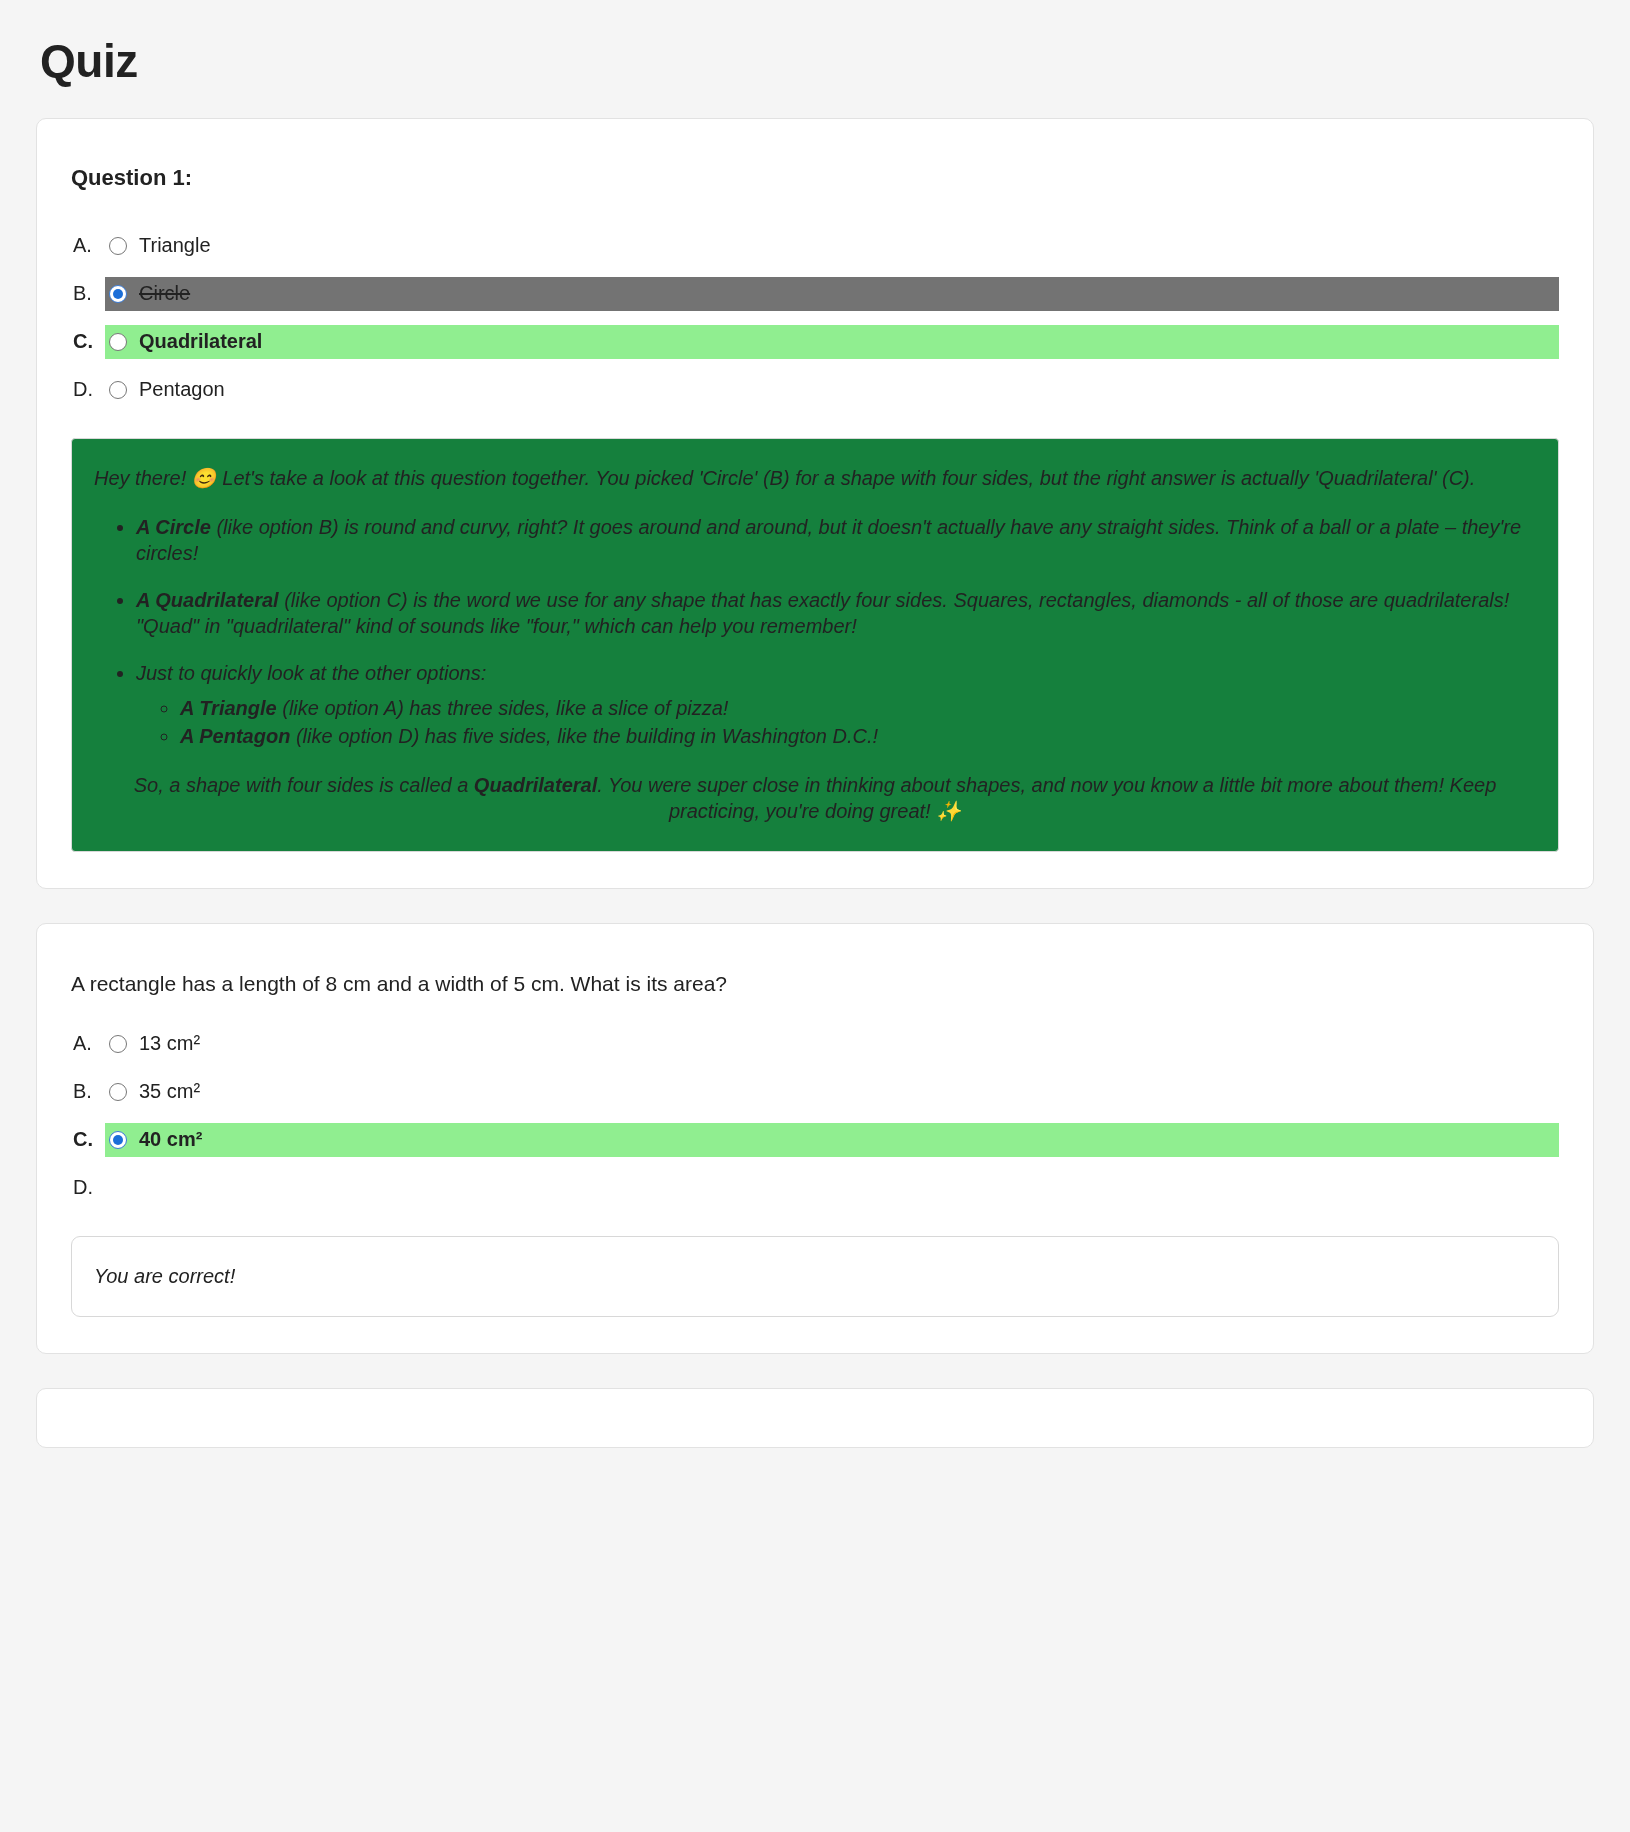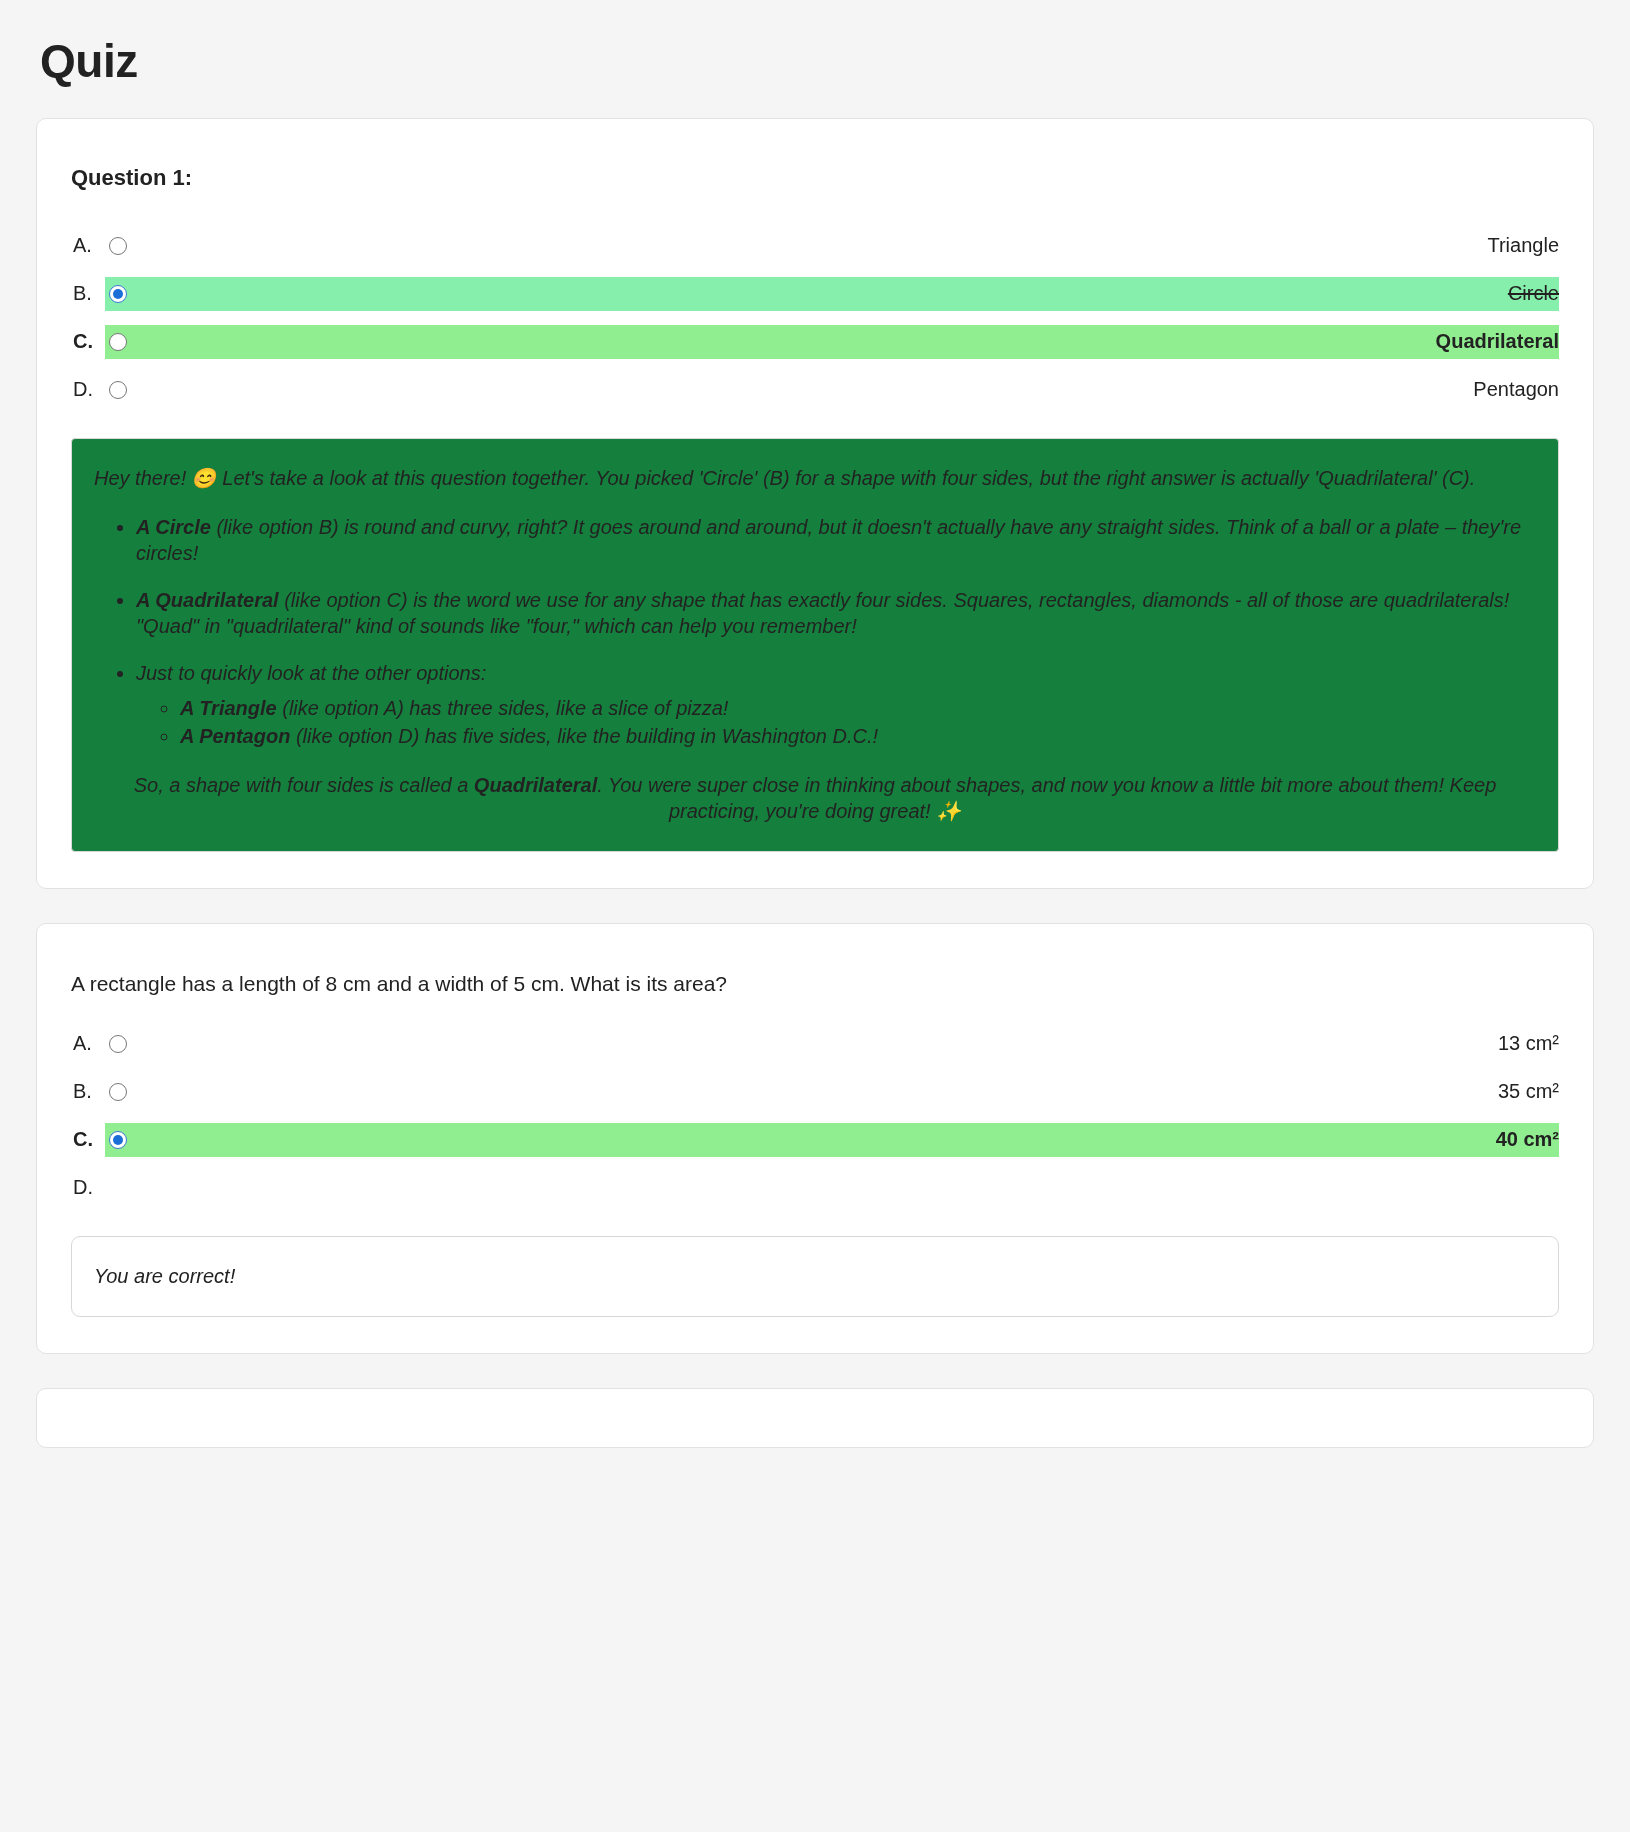--- a/index.html
+++ b/index.html
@@ -59,24 +59,23 @@
     color: #222;
     text-align: left;
     padding-left: 2px;
   }
   .opt-body {
     display: flex;
     align-items: center;
     flex: 1 1 auto;
     height: 34px;
     padding-left: 4px;
-    justify-content: space-between;
   }
   .opt-body.hl-correct { background: #90ee90; }
-  .opt-body.hl-wrong { background: #86efac; }
+  .opt-body.hl-wrong { background: #737373; }
   .radio {
     width: 18px;
     height: 18px;
     border-radius: 50%;
     border: 1.5px solid #777;
     background: #fff;
     flex: 0 0 18px;
     margin-right: 12px;
     position: relative;
   }

